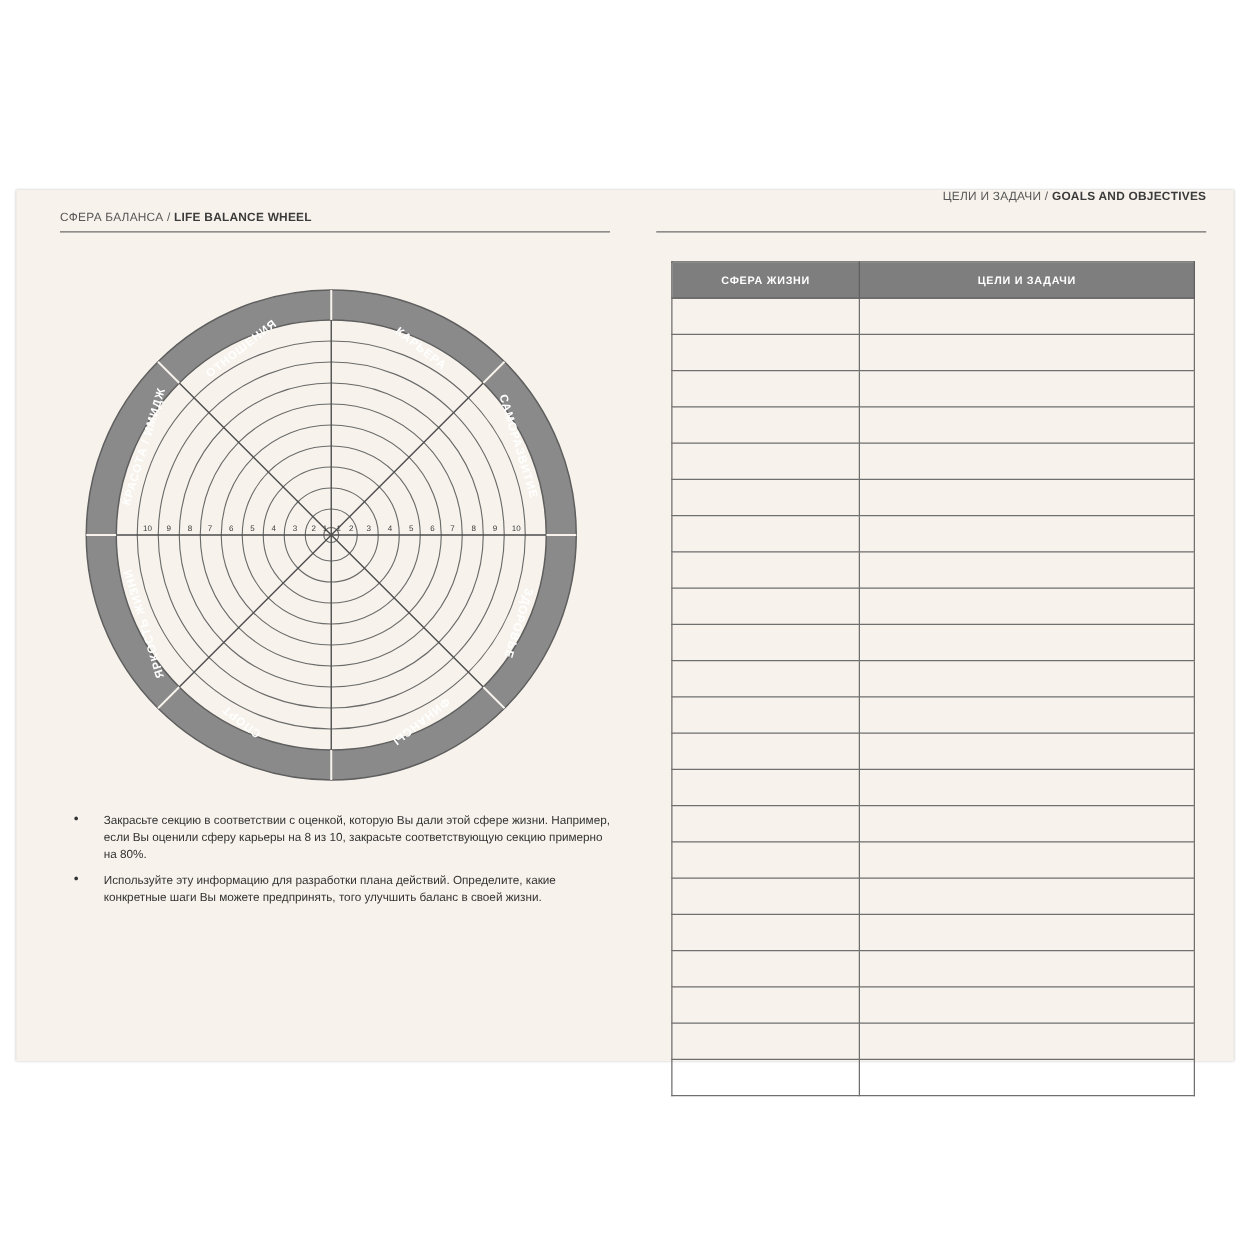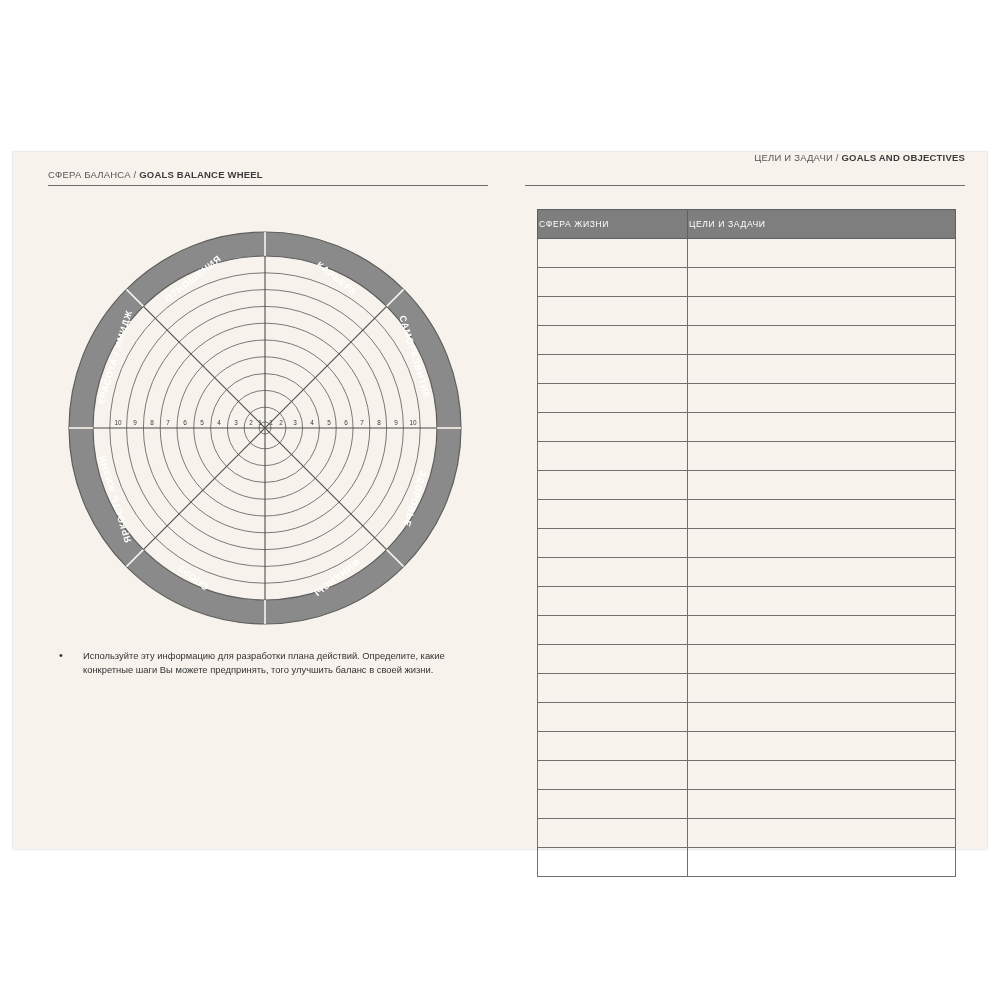--- a/index.html
+++ b/index.html
@@ -91,42 +91,42 @@
   }
   table.goals {
     border-collapse: collapse;
     width: 418px;
     table-layout: fixed;
   }
   table.goals th {
     background: #7e7e7e;
     color: #ffffff;
     font-size: 8.6px;
-    font-weight: normal;
+    font-weight: bold;
     letter-spacing: 0.6px;
     height: 26px;
     border: 1px solid #5f5f5f;
-    text-align: left;
+    text-align: center;
     vertical-align: middle;
   }
   table.goals td {
     height: 26px;
     border: 1px solid #6f6f6f;
     background: transparent;
   }
   table.goals col.c1 { width: 150px; }
   table.goals col.c2 { width: 268px; }
 </style>
 </head>
 <body>
 
 <div id="page">
 
   <div class="hdr" id="hdr-left">
-    <span>СФЕРА БАЛАНСА</span><span> / </span><b>GOALS BALANCE WHEEL</b>
+    <span>СФЕРА БАЛАНСА</span><span> / </span><b>LIFE BALANCE WHEEL</b>
   </div>
   <div class="hdr-rule" id="rule-left"></div>
 
   <div class="hdr" id="hdr-right">
     <span>ЦЕЛИ И ЗАДАЧИ</span><span> / </span><b>GOALS AND OBJECTIVES</b>
   </div>
   <div class="hdr-rule" id="rule-right"></div>
 
   <div id="wheel-wrap">
     <svg width="420" height="420" viewBox="0 0 420 420">
@@ -209,20 +209,21 @@
 
         <text transform="translate(63,140) rotate(287)">КРАСОТА / ИМИДЖ</text>
 
         <text transform="translate(140,63) rotate(322)">ОТНОШЕНИЯ</text>
       </g>
     </svg>
   </div>
 
   <div id="instr">
     <ul>
+      <li>Закрасьте секцию в соответствии с оценкой, которую Вы дали этой сфере жизни. Например, если Вы оценили сферу карьеры на 8 из 10, закрасьте соответствующую секцию примерно на 80%.</li>
       <li>Используйте эту информацию для разработки плана действий. Определите, какие конкретные шаги Вы можете предпринять, того улучшить баланс в своей жизни.</li>
     </ul>
   </div>
 
   <div id="table-wrap">
     <table class="goals">
       <colgroup>
           <col class="c1">
           <col class="c2">
         </colgroup>

